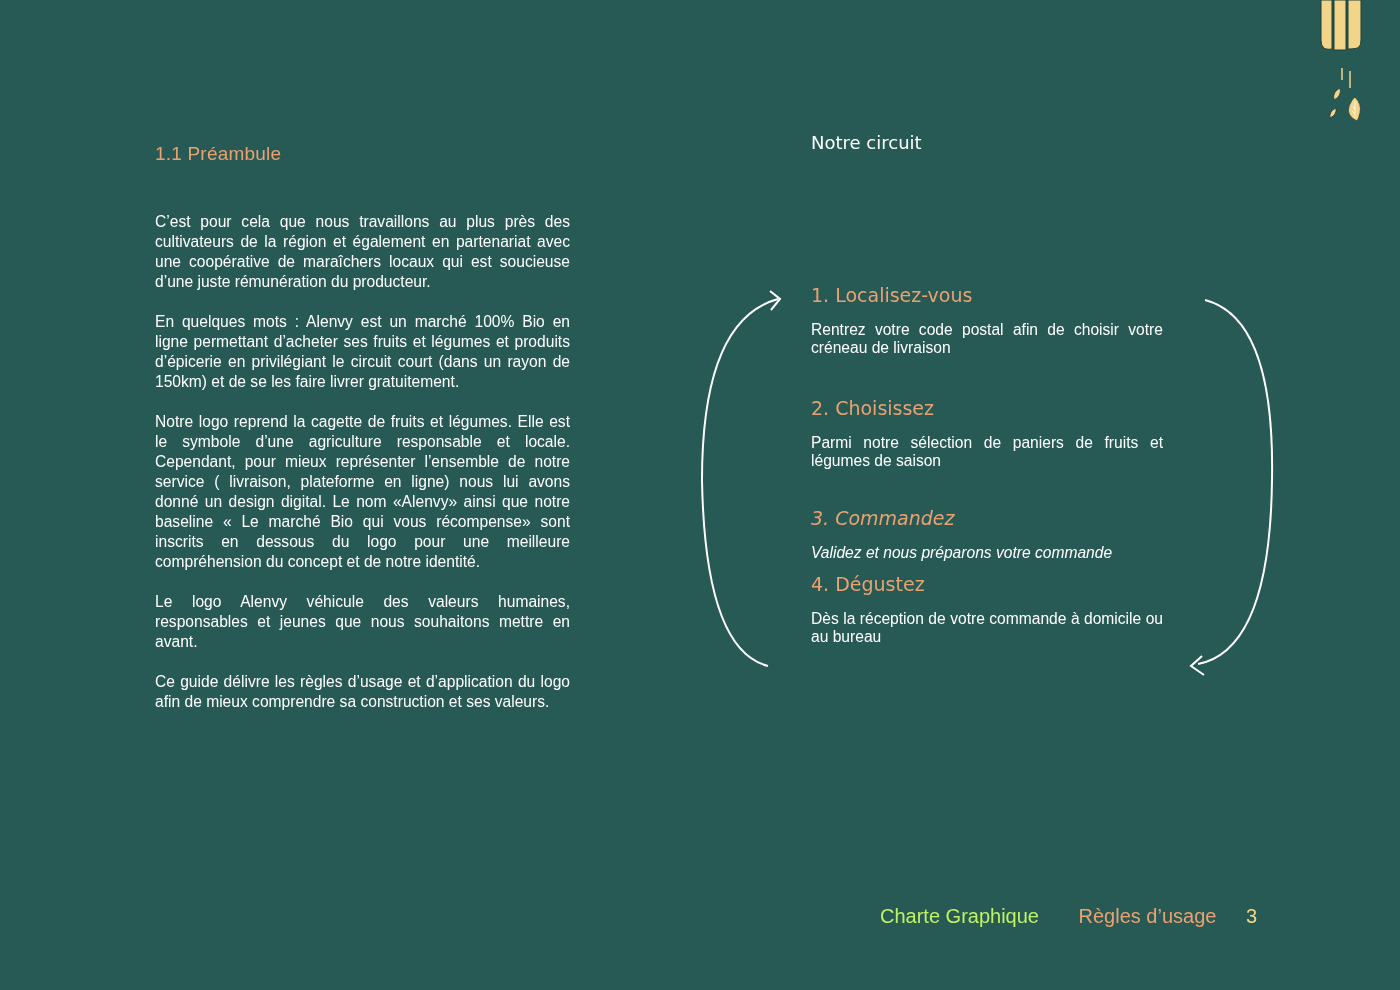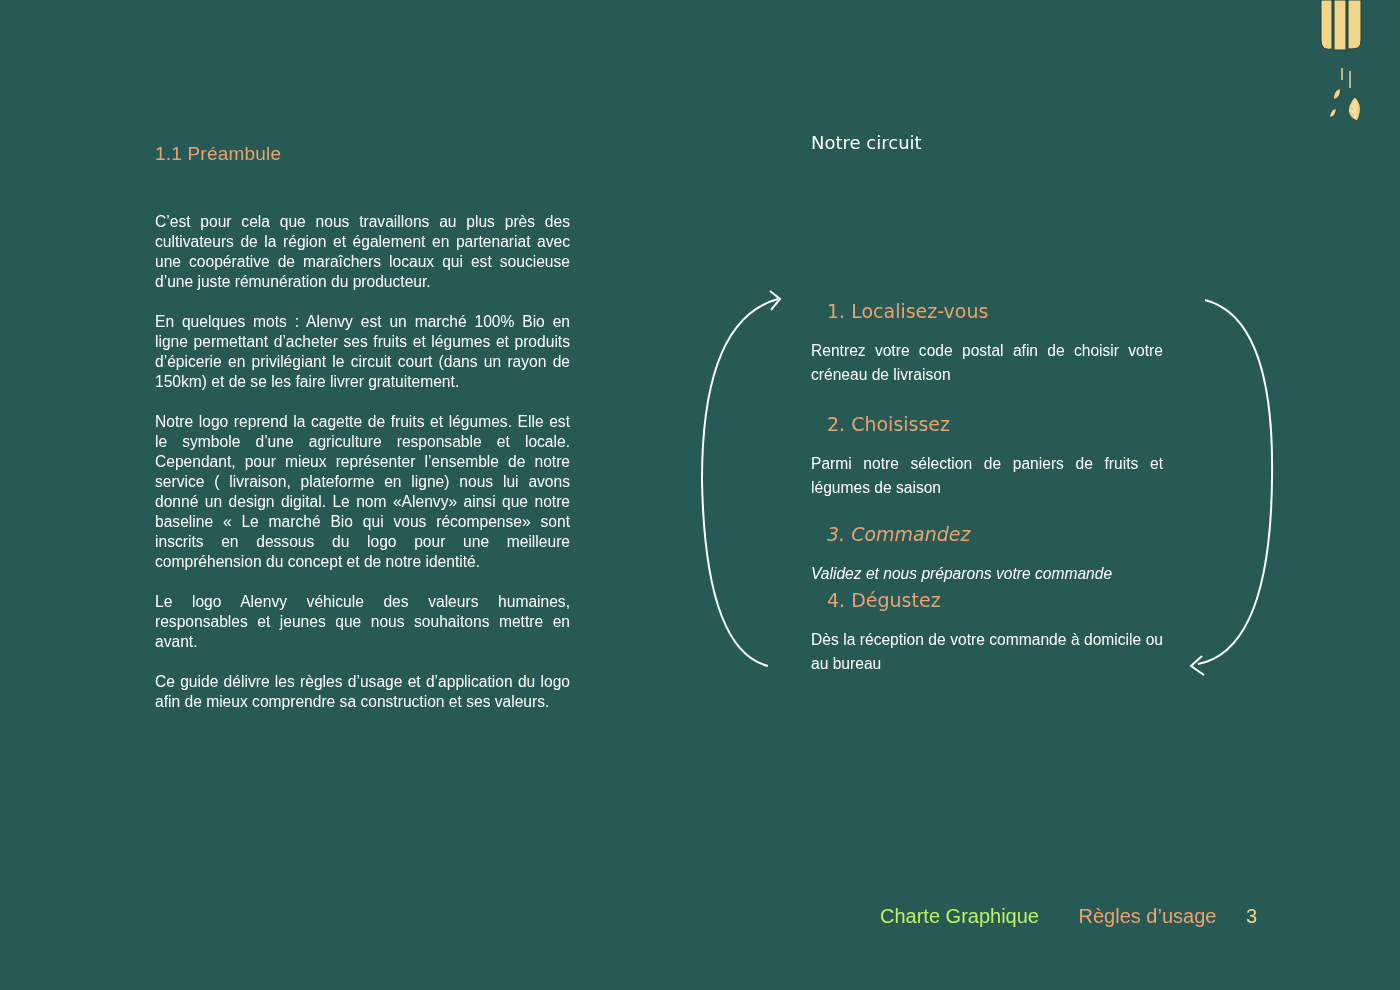--- a/index.html
+++ b/index.html
@@ -27,26 +27,26 @@
     .left-body p { margin: 0 0 20px 0; }
 
     .circuit-title {
       position: absolute; left: 811px; top: 132px;
       font-family: "DejaVu Sans", sans-serif;
       font-size: 18px; color: #ffffff;
     }
     .step { position: absolute; left: 811px; width: 352px; }
     .step-title {
       font-family: "DejaVu Sans", sans-serif;
-      font-size: 19px; color: #eba271; margin: 16px;
+      font-size: 19px; color: #eba271; margin: 0;
       line-height: 24px;
     }
     .step-desc {
       margin: 14px 0 0 0;
-      font-size: 15.6px; line-height: 24px; text-align: justify;
+      font-size: 15.6px; line-height: 18px; text-align: justify;
       color: #ffffff;
     }
     .step-1 { top: 283px; }
     .step-2 { top: 396px; }
     .step-3 { top: 506px; font-style: italic; }
     .step-4 { top: 572px; }
 
     .arrows { position: absolute; left: 0; top: 0; width: 1400px; height: 990px; pointer-events: none; }
 
     .footer {

